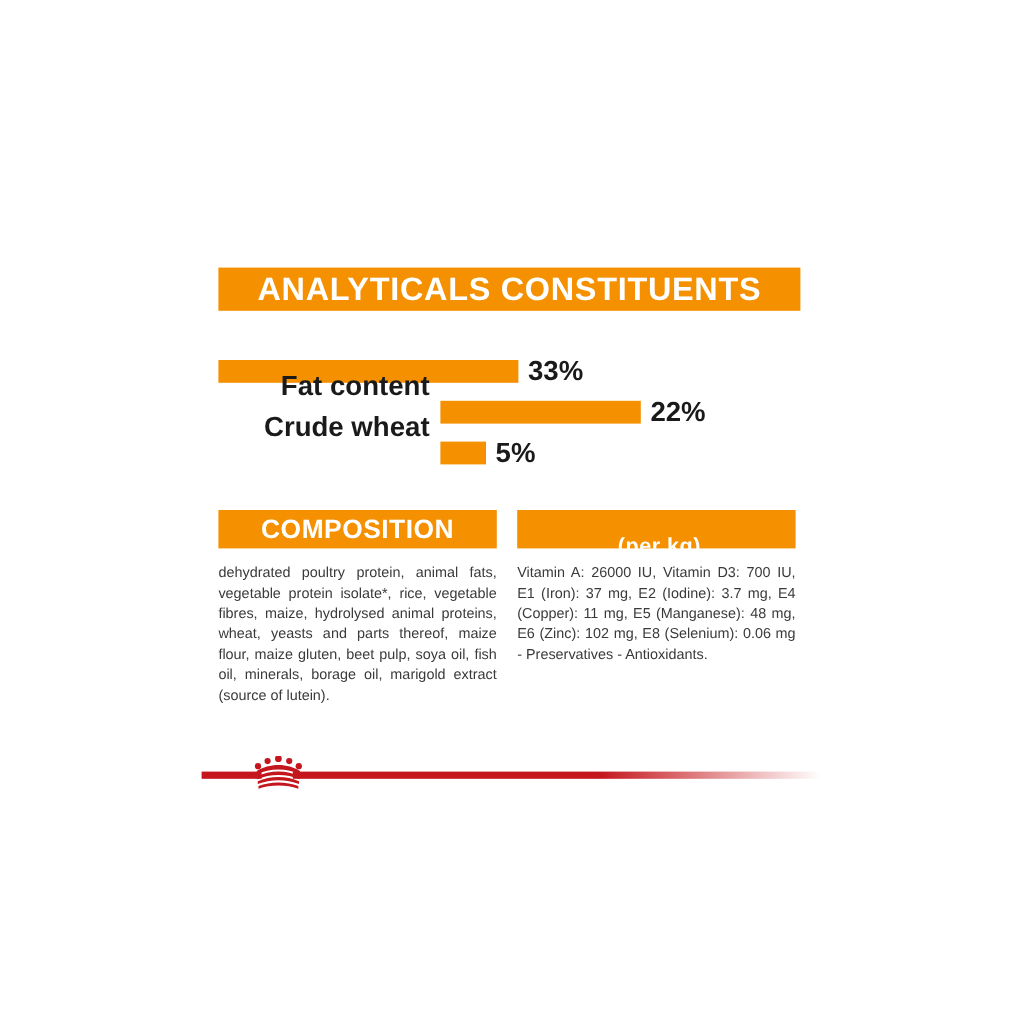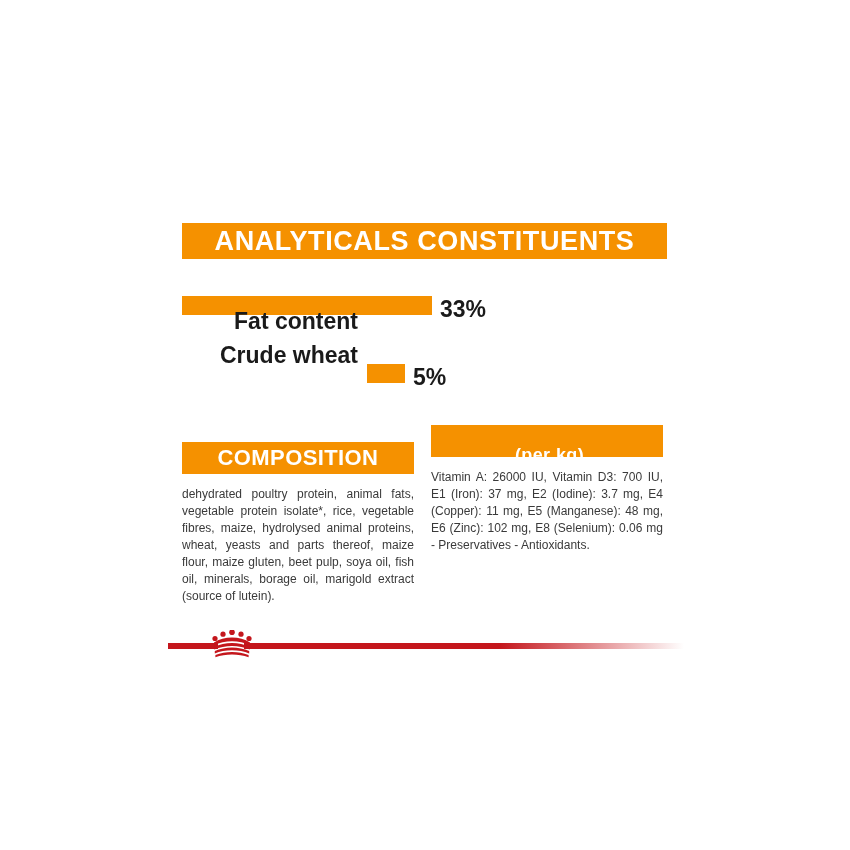--- a/index.html
+++ b/index.html
@@ -56,41 +56,42 @@
     width: 176px;
     text-align: right;
     font-size: 23px;
     font-weight: bold;
     color: #1a1a1a;
     padding-right: 9px;
     white-space: nowrap;
   }
   .bar-track {
     display: flex;
+    align-items: center;
     flex: 1;
     margin-top: 44px;
   }
   .bar-fill {
     height: 19px;
     background: #F59100;
   }
   .bar-value {
     font-size: 23px;
     font-weight: bold;
     color: #1a1a1a;
     padding-left: 8px;
     white-space: nowrap;
   }
 
   
   .panel {
     position: absolute;
     width: 232px;
   }
-  .panel-composition { left: 182px; top: 442px; }
+  .panel-composition { left: 182px; top: 425px; }
   .panel-additives  { left: 431px; top: 425px; }
 
   .panel-header {
     height: 32px;
     background: #F59100;
     color: #ffffff;
     display: flex;
     align-items: center;
     justify-content: center;
     font-size: 22px;
@@ -158,20 +159,24 @@
 
     <div class="bar-row">
       <div class="bar-track">
         <div class="bar-fill" id="bar-0" style="width: 250px;"></div>
         <div class="bar-value">33%</div>
       </div>
     </div>
 
     <div class="bar-row">
       <div class="bar-label">Fat content</div>
+      <div class="bar-track">
+        <div class="bar-fill" id="bar-1" style="width: 167px;"></div>
+        <div class="bar-value">22%</div>
+      </div>
     </div>
 
     <div class="bar-row">
       <div class="bar-label">Crude wheat</div>
       <div class="bar-track">
         <div class="bar-fill" id="bar-2" style="width: 38px;"></div>
         <div class="bar-value">5%</div>
       </div>
     </div>
 

